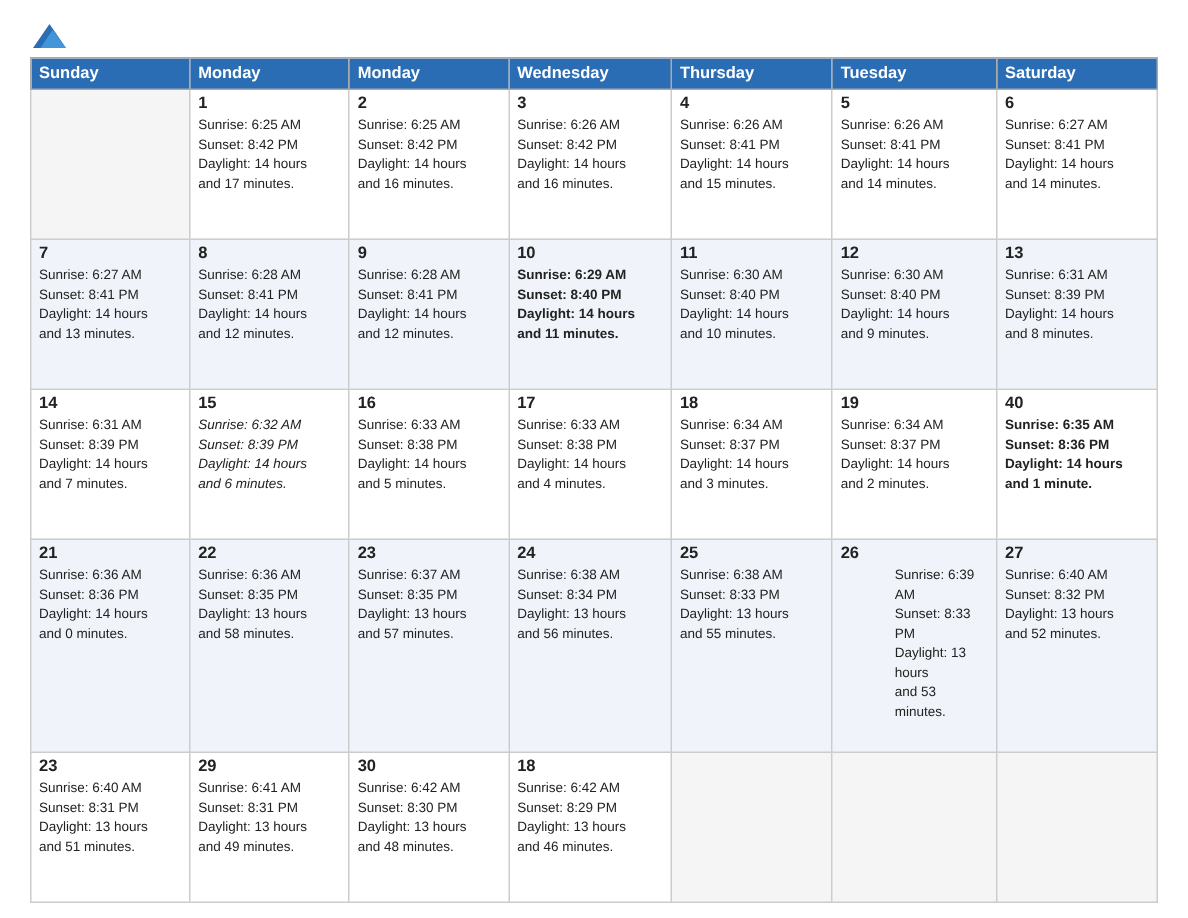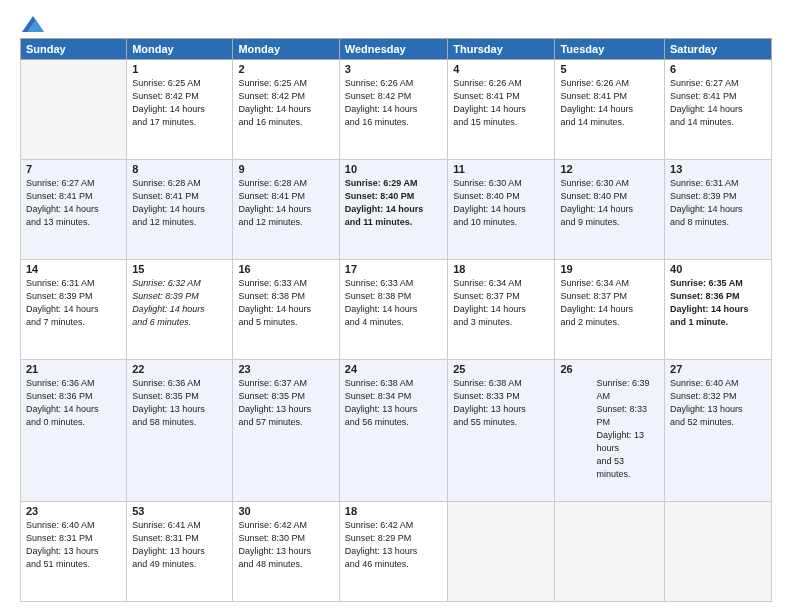--- a/index.html
+++ b/index.html
@@ -337,21 +337,21 @@
         </tr>
         <tr>
           <td>
             <span class="day-number">23</span>
             <div class="day-info" style="white-space: pre-line;">Sunrise: 6:40 AM
 Sunset: 8:31 PM
 Daylight: 13 hours
 and 51 minutes.</div>
           </td>
           <td>
-            <span class="day-number">53</span>
+            <span class="day-number">29</span>
             <div class="day-info" style="white-space: pre-line;">Sunrise: 6:41 AM
 Sunset: 8:31 PM
 Daylight: 13 hours
 and 49 minutes.</div>
           </td>
           <td>
             <span class="day-number">30</span>
             <div class="day-info" style="white-space: pre-line;">Sunrise: 6:42 AM
 Sunset: 8:30 PM
 Daylight: 13 hours

